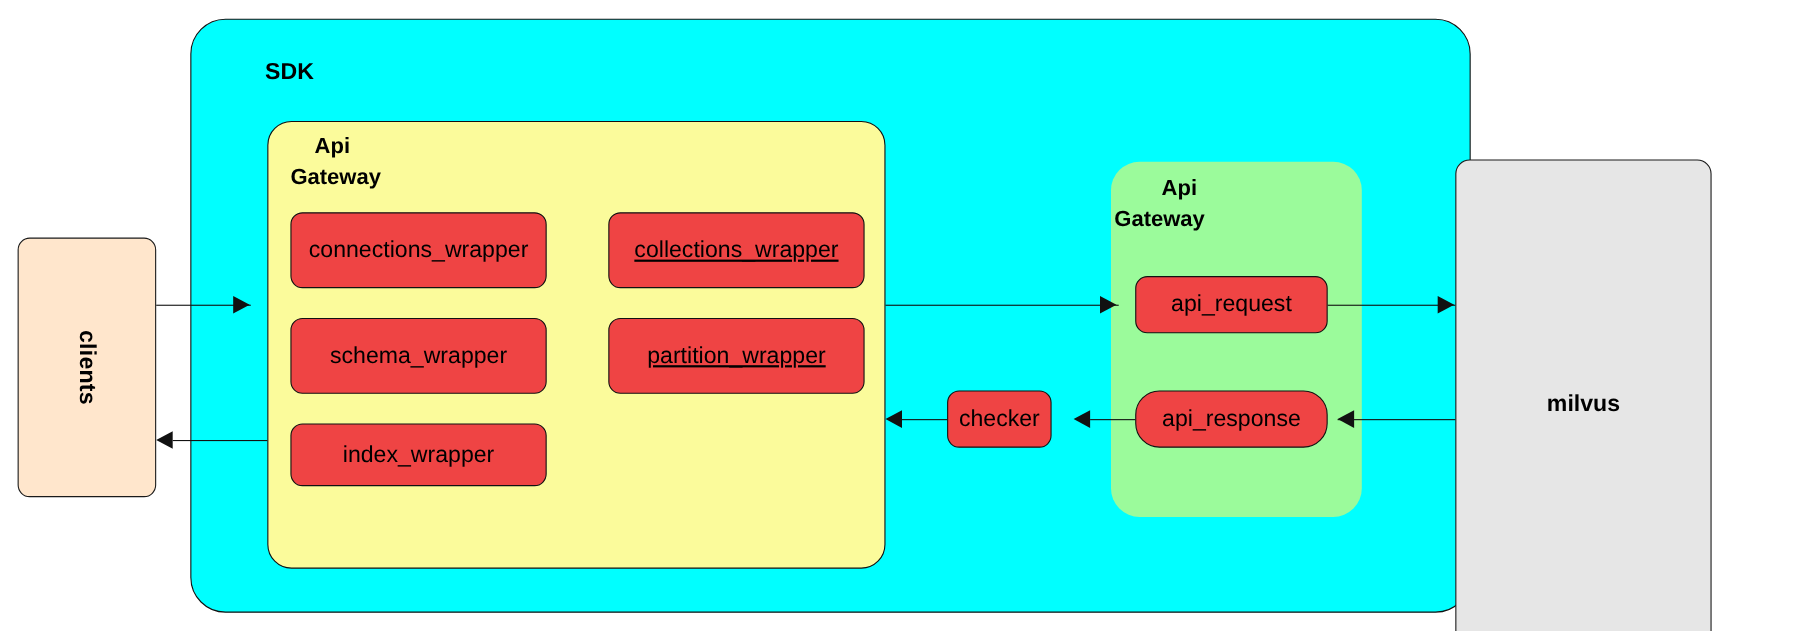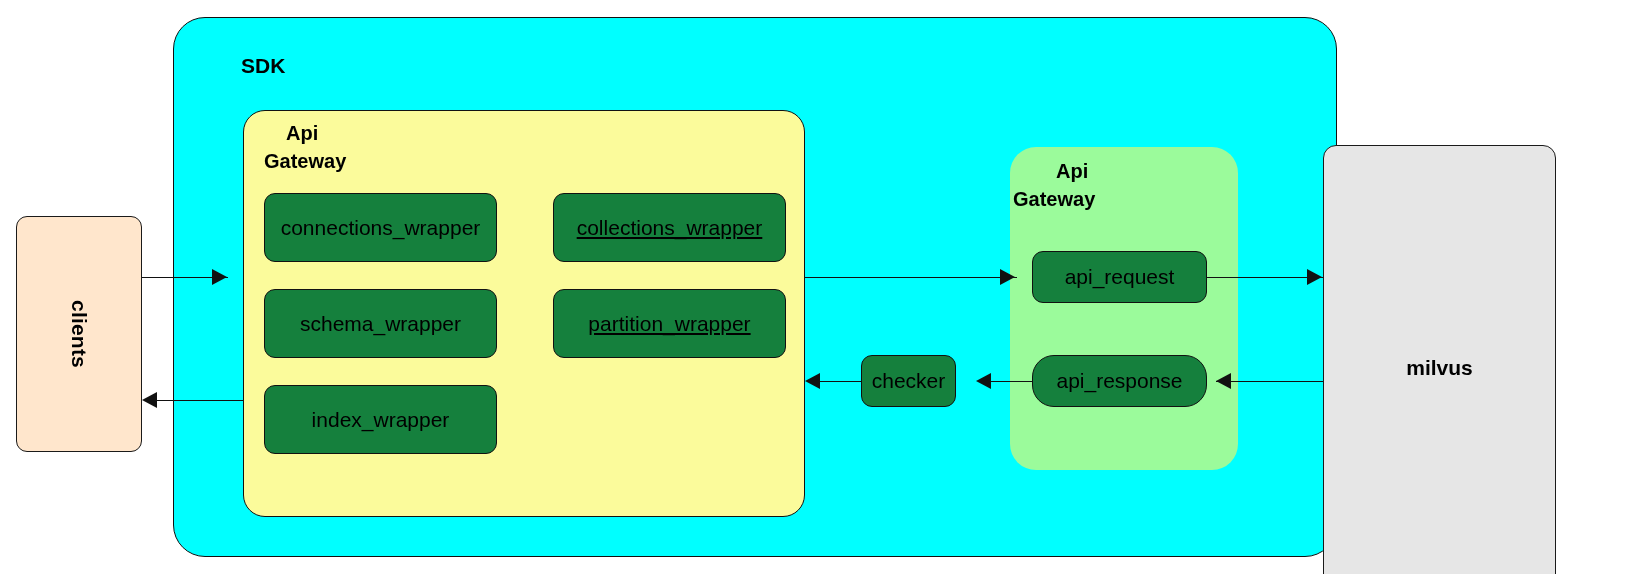--- a/index.html
+++ b/index.html
@@ -72,32 +72,32 @@
     left:1323px; top:145px; width:233px; height:446px;
     background:#e6e6e6;
     border:1.6px solid #1a1a1a;
     border-radius:13px;
     display:flex; align-items:center; justify-content:center;
   }
   .milvus-label{ font-size:21px; font-weight:bold; color:#000; }
 
   
   .leaf{
-    background:#15803d;
+    background:#ef4444;
     border:1.7px solid #111111;
     border-radius:11px;
     display:flex; align-items:center; justify-content:center;
     font-size:21px; color:#000;
     text-align:left;
   }
   .w-col1{ left:264px; width:233px; }
   .w-col2{ left:553px; width:233px;text-decoration:underline; }
   .w-row1{ top:193px; height:69px; }
   .w-row2{ top:289px; height:69px; }
-  .w-row3{ top:385px; height:69px; }
+  .w-row3{ top:385px; height:57px; }
 
   .gw-leaf{ left:1032px; width:175px; height:52px; }
   .gw-row1{ top:251px; }
   .gw-row2{ top:355px;border-radius:22px; }
 
   .checker-box{ left:861px; top:355px; width:95px; height:52px; }
 
   
   .edge{ position:absolute; }
   .hline{ position:absolute; height:0; border-top:1.7px solid #111111; }

